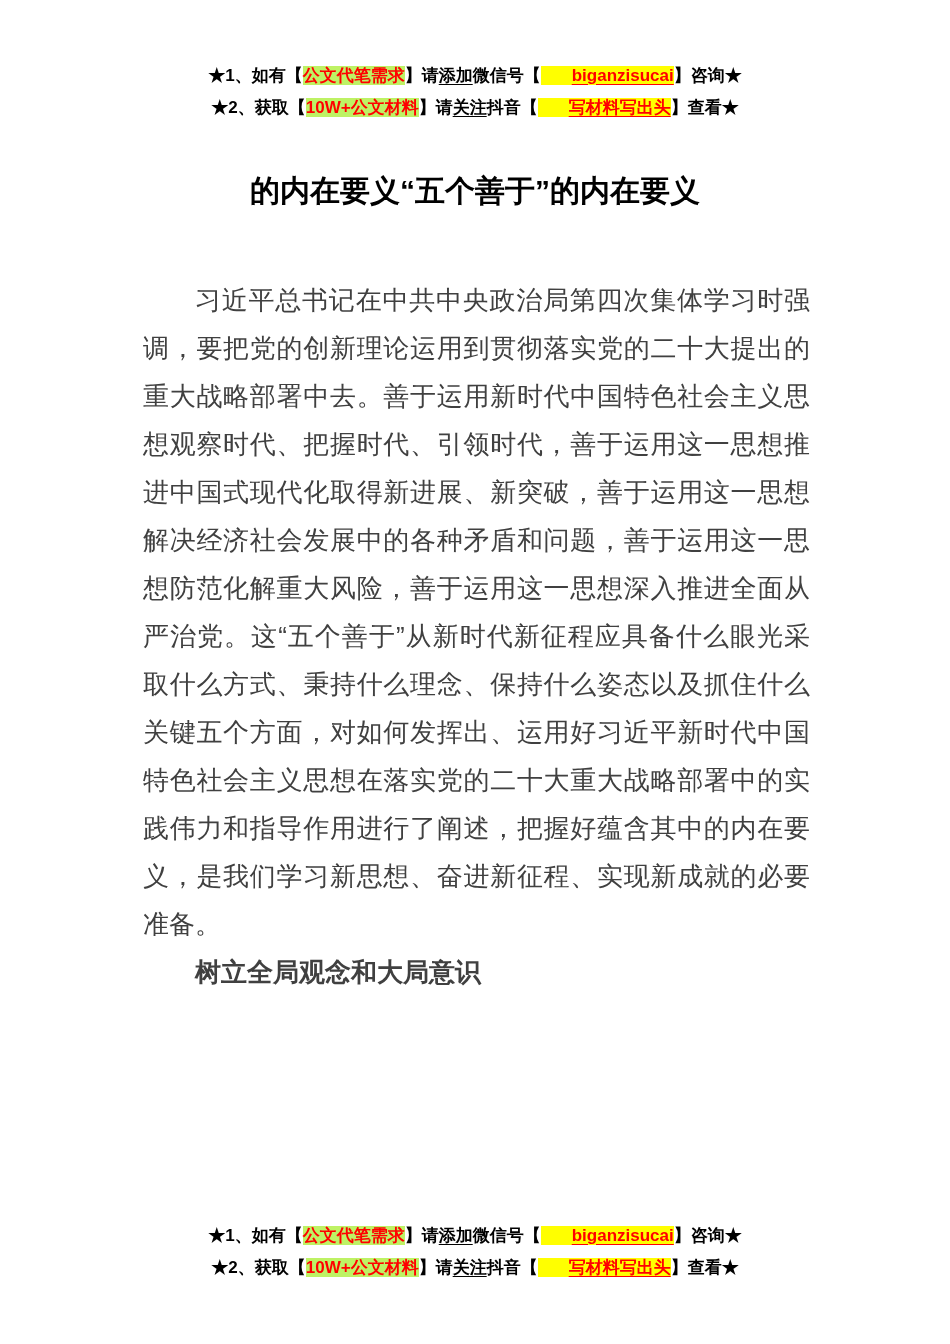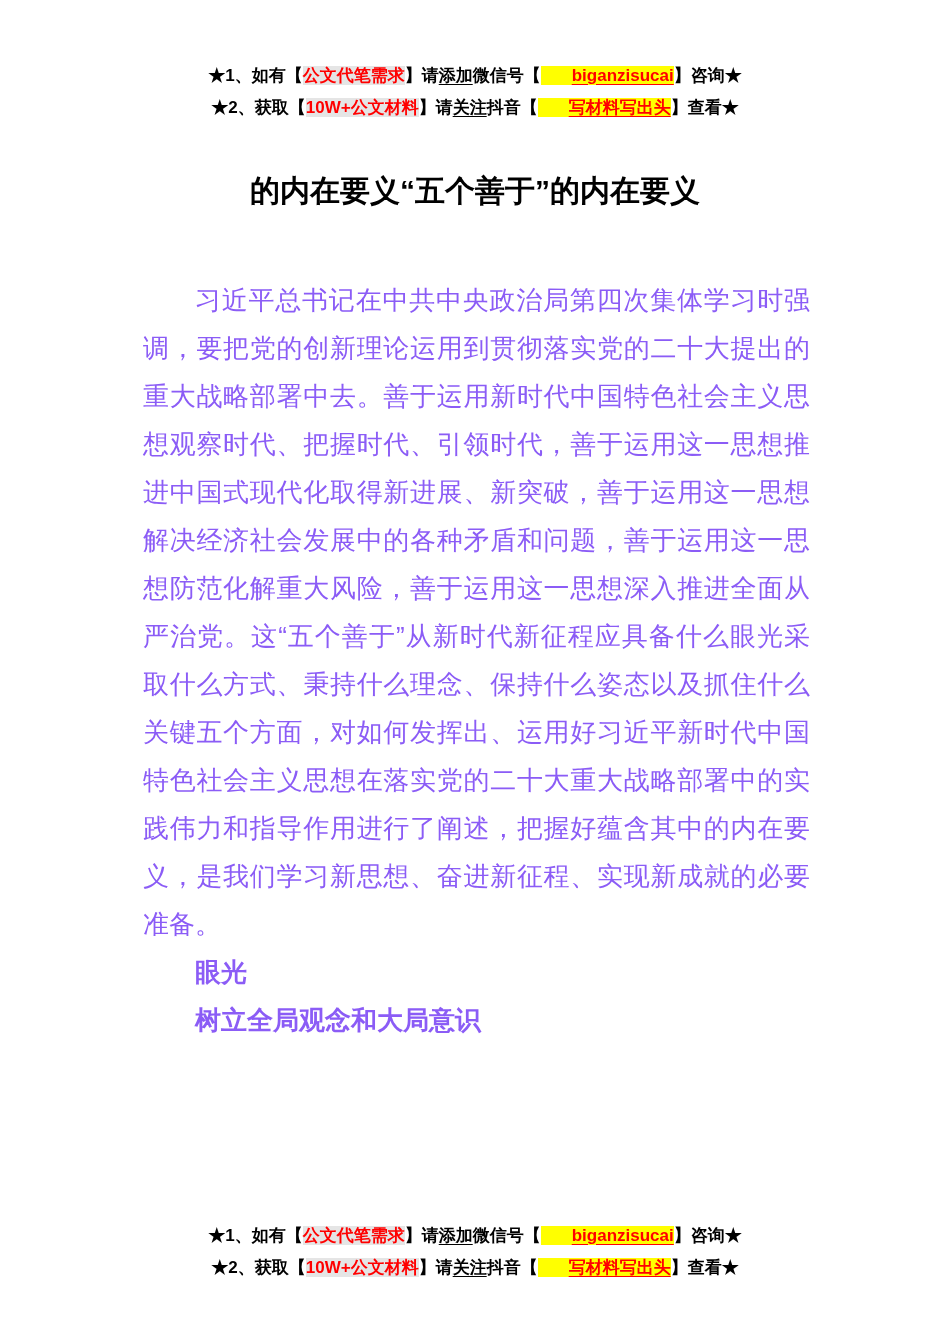--- a/index.html
+++ b/index.html
@@ -16,21 +16,21 @@
     width: 950px;
     text-align: center;
     font-weight: bold;
     font-size: 17px;
     line-height: 32px;
     color: #000000;
   }
   .banner-top { padding-top: 60px; }
   .banner-bottom { position: absolute; top: 1220px; left: 0; }
   .hl {
-    background: #e5e5e5;
+    background: #bef264;
     color: #ff0000;
   }
   .ul-black {
     text-decoration: underline;
     text-underline-offset: 3px;
     text-align: center;
   }
   .hl-ul {
     background: #ffff00;
     color: #ff0000;
@@ -46,21 +46,21 @@
     font-weight: bold;
     line-height: 46px;
     color: #000000;
   }
   .doc-body {
     width: 667px;
     margin: 62px 0 0 143px;
     font-size: 26px;
     line-height: 48px;
     text-align: justify;
-    color: #8b5cf6;
+    color: #404040;
   }
   .doc-body p {
     margin: 0;
     text-indent: 2em;
   }
   .doc-body h2 {
     margin: 0;
     font-size: 26px;
     font-weight: bold;
     line-height: 48px;
@@ -76,21 +76,20 @@
   </div>
   <div class="banner-line">
     <span>★2、获取【</span><span class="hl">10W+公文材料</span><span>】请</span><span class="ul-black">关注</span><span>抖音【</span><span class="hl-ul">写材料写出头</span><span>】查看★</span>
   </div>
 </div>
 
 <h1 class="doc-title">的内在要义“五个善于”的内在要义</h1>
 
 <div class="doc-body">
   <p>习近平总书记在中共中央政治局第四次集体学习时强调，要把党的创新理论运用到贯彻落实党的二十大提出的重大战略部署中去。善于运用新时代中国特色社会主义思想观察时代、把握时代、引领时代，善于运用这一思想推进中国式现代化取得新进展、新突破，善于运用这一思想解决经济社会发展中的各种矛盾和问题，善于运用这一思想防范化解重大风险，善于运用这一思想深入推进全面从严治党。这“五个善于”从新时代新征程应具备什么眼光采取什么方式、秉持什么理念、保持什么姿态以及抓住什么关键五个方面，对如何发挥出、运用好习近平新时代中国特色社会主义思想在落实党的二十大重大战略部署中的实践伟力和指导作用进行了阐述，把握好蕴含其中的内在要义，是我们学习新思想、奋进新征程、实现新成就的必要准备。</p>
-  <h2>眼光</h2>
   <h2>树立全局观念和大局意识</h2>
 </div>
 
 <div class="banner banner-bottom">
   <div class="banner-line">
     <span>★1、如有【</span><span class="hl">公文代笔需求</span><span>】请</span><span class="ul-black">添加</span><span>微信号【</span><span class="hl-ul">biganzisucai</span><span>】咨询★</span>
   </div>
   <div class="banner-line">
     <span>★2、获取【</span><span class="hl">10W+公文材料</span><span>】请</span><span class="ul-black">关注</span><span>抖音【</span><span class="hl-ul">写材料写出头</span><span>】查看★</span>
   </div>

